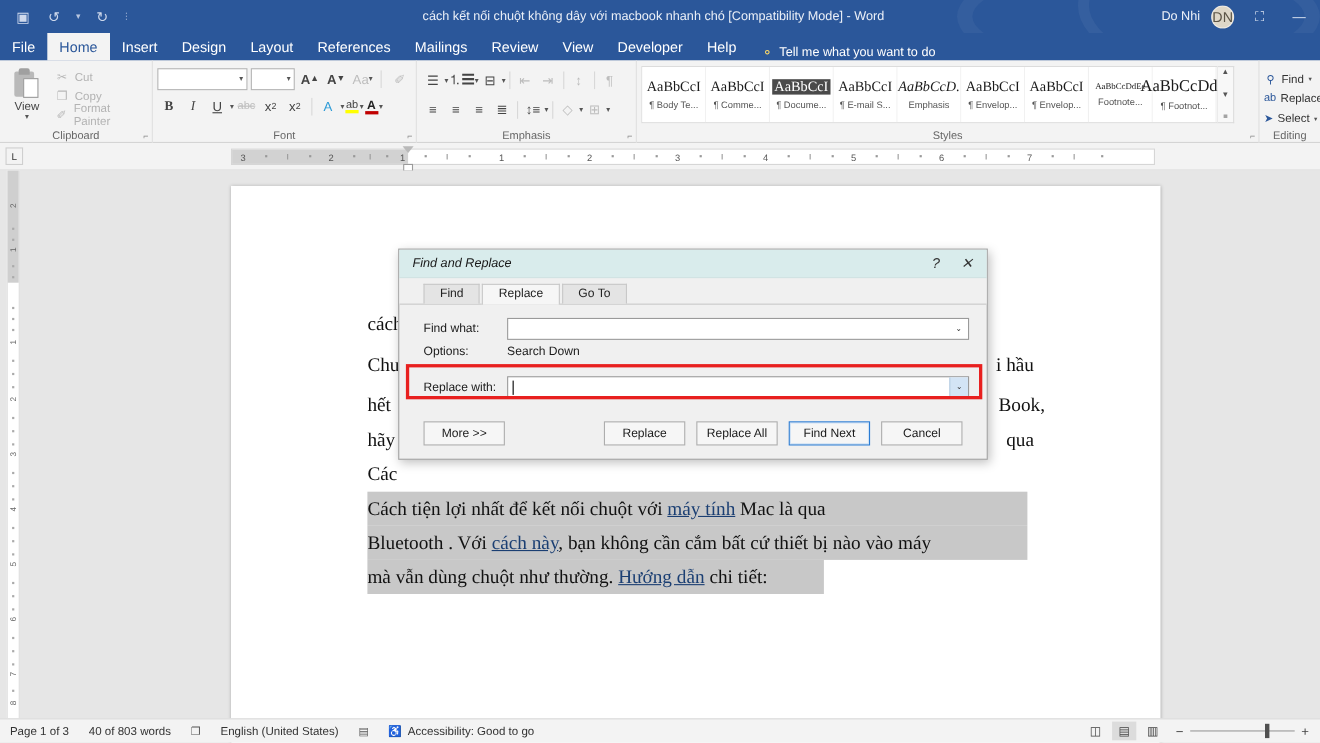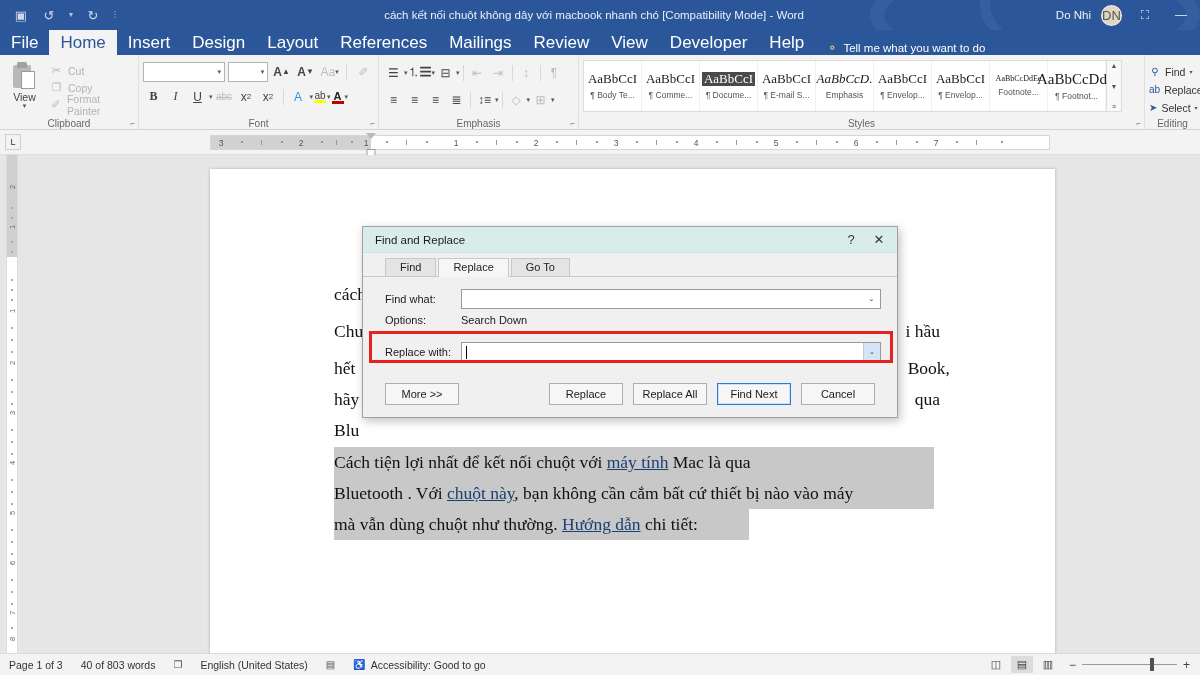--- a/index.html
+++ b/index.html
@@ -54,21 +54,21 @@
   }
   .win-btn { width: 26px; height: 26px; display:flex; align-items:center; justify-content:center; color:#dde5f2; font-size: 12px;}
 
   
   .tabbar {
     position: absolute; left: 0; top: 30px; width: 1200px; height: 25px;
     background: #2b579a; display: flex; align-items: flex-end;
   }
   .tab {
     height: 25px; padding: 0 11px; display: flex; align-items: center;
-    font-size: 17px; color: #fff; white-space: nowrap;
+    font-size: 13px; color: #fff; white-space: nowrap;
   }
   .tab.active { background: #f3f3f3; color: #2b579a; }
   .tellme { display:flex; align-items:center; gap:6px; padding-left: 12px; color:#fff; font-size: 11.5px;}
   .bulb { font-size: 12px; color: #ffd966; }
 
   
   .ribbon {
     position: absolute; left: 0; top: 55px; width: 1200px; height: 75px;
     background: #f3f3f3; border-bottom: 1px solid #d4d4d4;
     display: flex;
@@ -249,20 +249,21 @@
   
   .dialog {
     position: absolute; left: 362px; top: 226px; width: 536px; height: 192px;
     background: #f0f0f0; border: 1px solid #a0a0a0;
     box-shadow: 2px 3px 9px rgba(0,0,0,0.25);
   }
   .dlg-title {
     height: 26px; background: #d9ecec;
     display: flex; align-items: center; padding: 0 4px 0 12px;
     border-bottom: 1px solid #cfe0e0;
+    font-style: italic;
   }
   .dlg-title-text { font-size: 11.5px; color: #1a1a1a; flex: 1; }
   .dlg-help, .dlg-close {
     width: 28px; height: 24px; display: flex; align-items: center; justify-content: center;
     font-size: 13px; color: #333;
   }
   .dlg-tabs {
     display: flex; padding: 8px 0 0 22px; height: 24px; align-items: flex-end;
     border-bottom: 1px solid #c8c8c8; background: #f0f0f0;
   }
@@ -666,30 +667,27 @@
         </div>
         <div class="para" style="height:31px;position:relative;margin-bottom:0;">
           <span>hết</span>
           <span style="position:absolute;right:-16px;">Book,</span>
         </div>
         <div class="para" style="height:31px;position:relative;margin-bottom:0;">
           <span>hãy</span>
           <span style="position:absolute;right:-6px;">qua</span>
         </div>
         <div class="para" style="height:31px;margin-bottom:0;">
-          <span>Blu</span>
-        </div>
-        <div class="para" style="height:31px;margin-bottom:0;">
           <span>Các</span>
         </div>
       </div>
 
       <div class="sel-block">
         <span class="sel-line"><span>Cách   tiện   lợi   nhất   để   kết   nối    chuột    với   </span><span class="linkish">máy tính</span><span> Mac   là   qua</span></span>
-        <span class="sel-line"><span>Bluetooth . Với  </span><span class="linkish">chuột này</span><span>,  bạn  không  cần  cắm  bất cứ  thiết  bị  nào  vào  máy</span></span>
+        <span class="sel-line"><span>Bluetooth . Với  </span><span class="linkish">cách này</span><span>,  bạn  không  cần  cắm  bất cứ  thiết  bị  nào  vào  máy</span></span>
         <span class="sel-line last"><span>mà  vẫn   dùng  chuột  như  thường. </span><span class="linkish">Hướng dẫn</span><span>  chi  tiết:</span></span>
       </div>
 
     </div>
   </div>
 
   <div class="dialog">
     <div class="dlg-title">
       <span class="dlg-title-text">Find and Replace</span>
       <span class="dlg-help">?</span>

